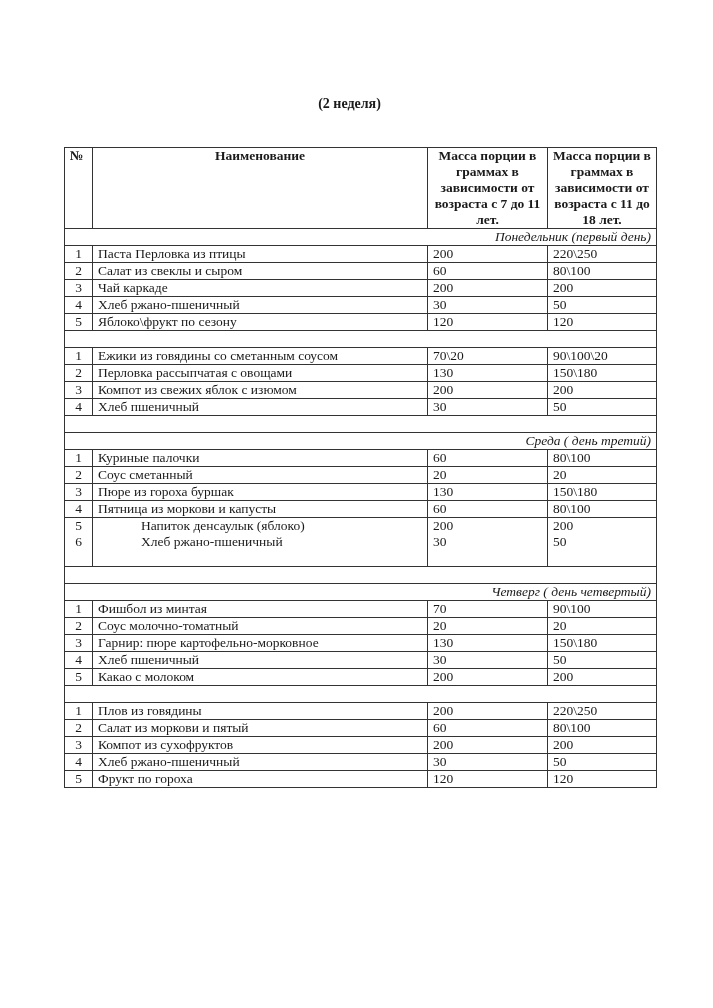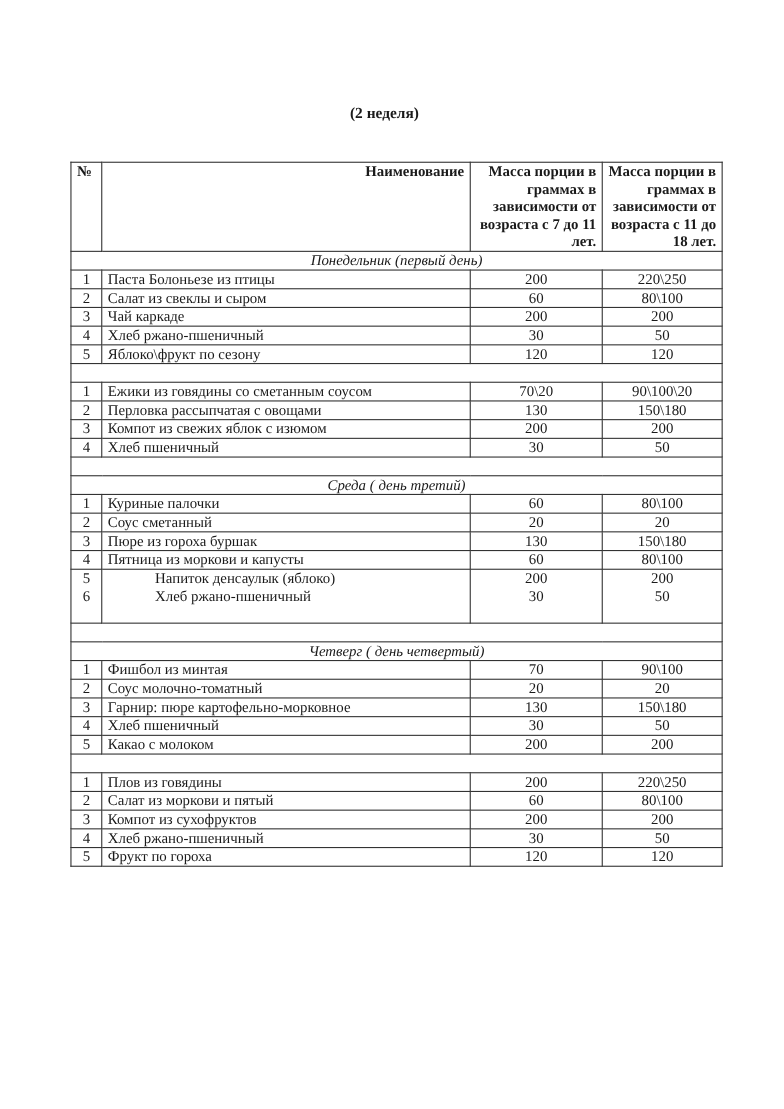--- a/index.html
+++ b/index.html
@@ -30,27 +30,27 @@
     border: 1px solid #333;
     padding: 0 5px;
     line-height: 16px;
     height: 16px;
     vertical-align: top;
   }
   col.c-num { width: 28px; }
   col.c-name { width: 335px; }
   col.c-a { width: 120px; }
   col.c-b { width: 109px; }
-  th { font-weight: bold; text-align: right; font-size: 13.5px; }
+  th { font-weight: bold; text-align: center; font-size: 13.5px; }
   th.num { text-align: left; padding-left: 4px; }
   th.head-name { vertical-align: top; padding-top: 1px; }
   th.head-mass { line-height: 16px; padding: 1px 3px 1px 3px; height: 80px; }
-  td.day { font-style: italic; text-align: center; }
+  td.day { font-style: italic; text-align: right; }
   td.n { text-align: center; padding: 0; }
-  td.val { text-align: center; vertical-align: bottom; }
+  td.val { text-align: left; vertical-align: bottom; }
   tr.spacer td { height: 16px; }
   tr.tall td { height: 48px; }
 </style>
 </head>
 <body>
 
 <div class="page-title">(2 неделя)</div>
 
 <table class="menu">
   <colgroup>
@@ -66,21 +66,21 @@
       <th class="head-mass">Масса порции в граммах в зависимости от возраста с 7 до 11 лет.</th>
       <th class="head-mass">Масса порции в граммах в зависимости от возраста с 11 до 18 лет.</th>
     </tr>
   </thead>
   <tbody id="menu-body">
       <tr>
         <td class="day" colspan="4">Понедельник (первый день)</td>
       </tr>
       <tr>
         <td class="n">1</td>
-        <td>Паста Болоньезе из птицы</td>
+        <td>Паста Перловка из птицы</td>
         <td class="val">200</td>
         <td class="val">220\250</td>
       </tr>
       <tr>
         <td class="n">2</td>
         <td>Салат из свеклы и сыром</td>
         <td class="val">60</td>
         <td class="val">80\100</td>
       </tr>
       <tr>

